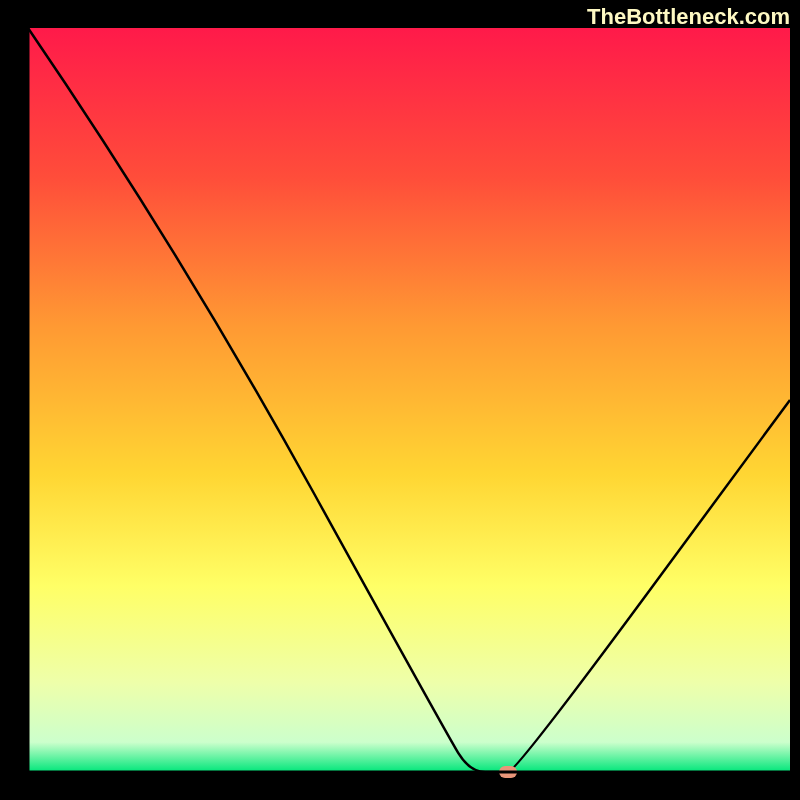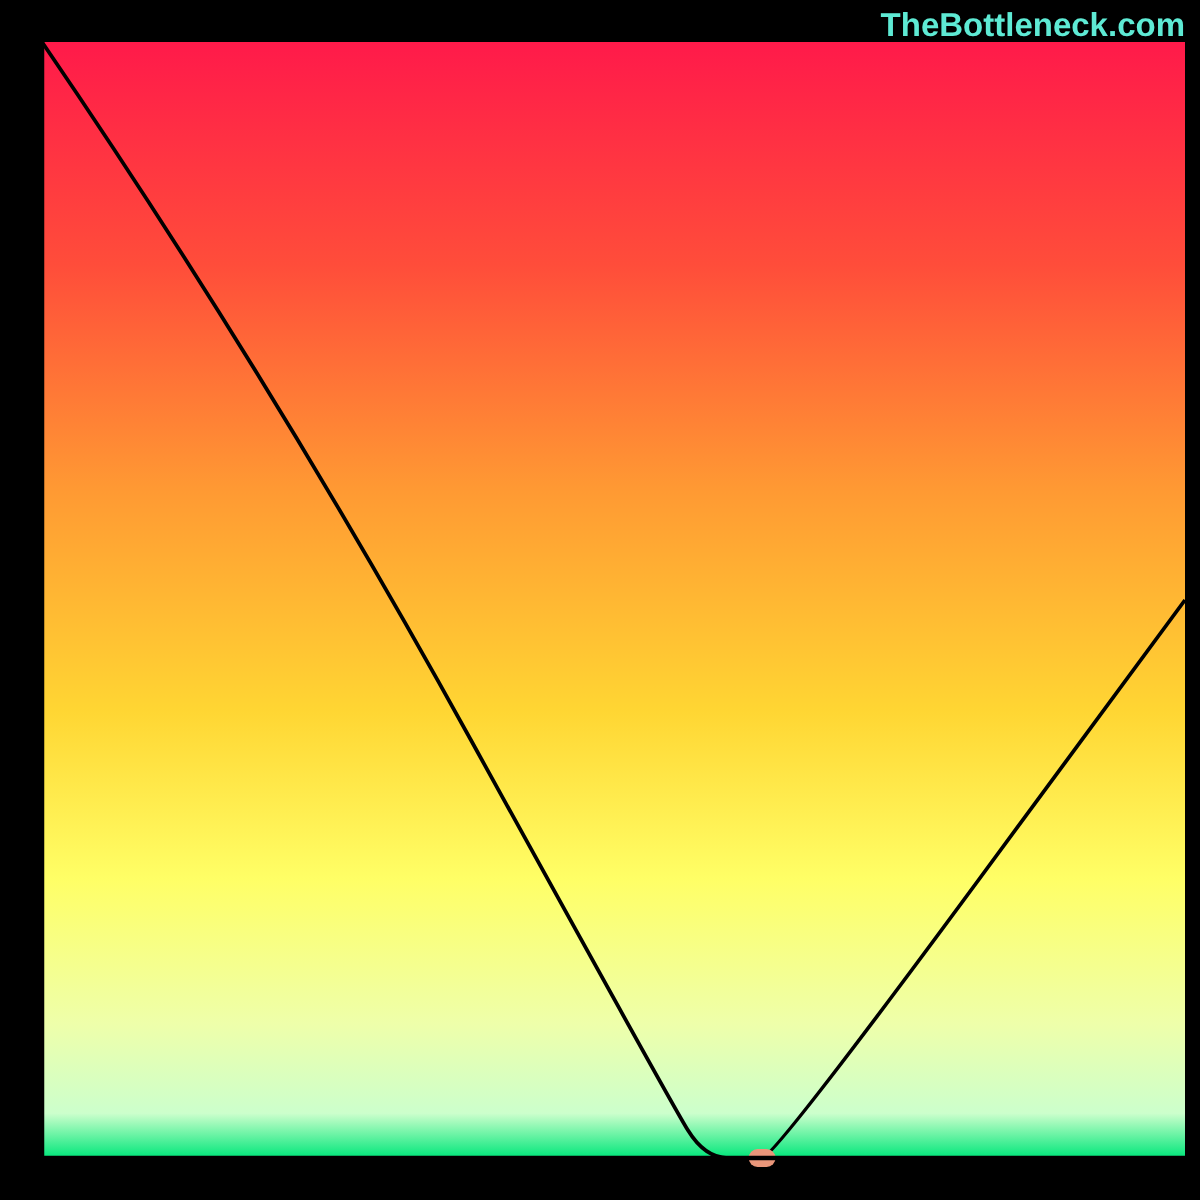--- a/index.html
+++ b/index.html
@@ -13,21 +13,21 @@
   }
   .chart-container {
     position: relative;
     width: 800px;
     height: 800px;
   }
   .watermark {
     position: absolute;
     top: 4px;
     right: 10px;
-    color: #5eead4;
+    color: #fef9c3;
     font-size: 22px;
     font-weight: bold;
     z-index: 10;
   }
   svg {
     display: block;
   }
 </style>
 </head>
 <body>

